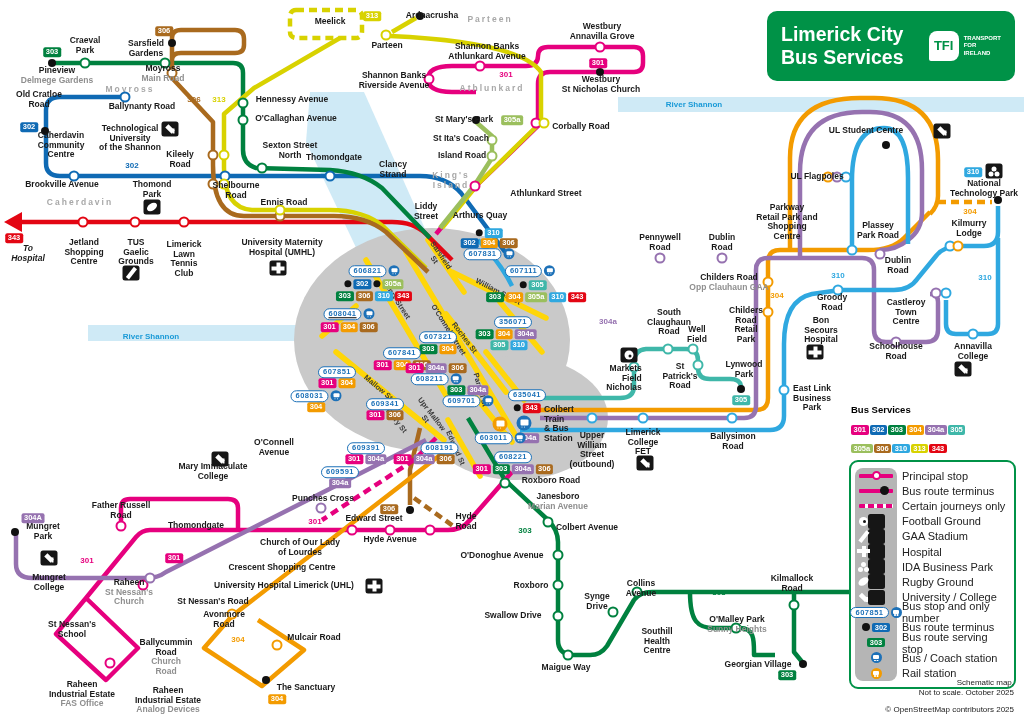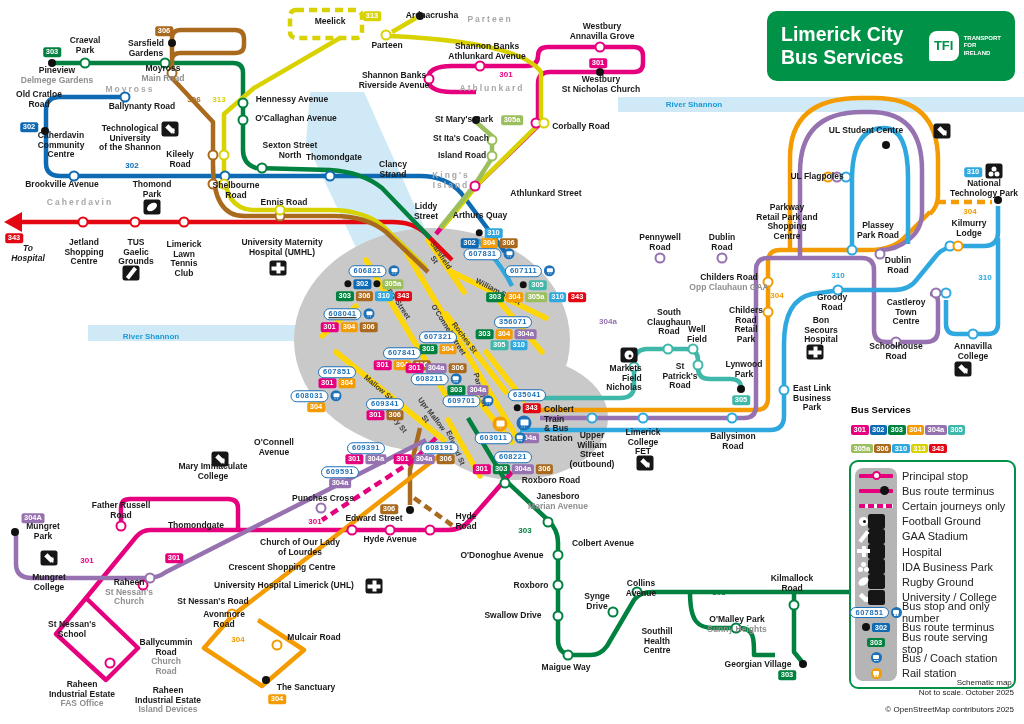--- a/index.html
+++ b/index.html
@@ -208,21 +208,21 @@
       <div class="lbl s" style="left: 680px; top: 376px;"><span>St</span><br><span>Patrick's</span><br><span>Road</span></div>
       <div class="lbl s" style="left: 744px; top: 370px;"><span>Lynwood</span><br><span>Park</span></div>
       <div class="lbl s" style="left: 821px; top: 330px;"><span>Bon</span><br><span>Secours</span><br><span>Hospital</span></div>
       <div class="lbl s" style="left: 812px; top: 398px;"><span>East Link</span><br><span>Business</span><br><span>Park</span></div>
       <div class="lbl s" style="left: 733px; top: 442px;"><span>Ballysimon</span><br><span>Road</span></div>
       <div class="lbl s" style="left: 643px; top: 442px;"><span>Limerick</span><br><span>College</span><br><span>FET</span></div>
       <div class="lbl s" style="left: 592px; top: 450px;"><span>Upper</span><br><span>William</span><br><span>Street</span><br><span>(outbound)</span></div>
       <div class="lbl s lft" style="left: 544px; top: 424px;"><span>Colbert</span><br><span>Train</span><br><span>&amp; Bus</span><br><span>Station</span></div>
       <div class="lbl s" style="left: 551px; top: 481px;"><span>Roxboro Road</span></div>
       <div class="lbl s" style="left: 558px; top: 502px;"><span>Janesboro</span><br><span class="mut">Marian Avenue</span></div>
-      <div class="lbl s" style="left: 603px; top: 528px; margin-top: 16px;"><span>Colbert Avenue</span></div>
+      <div class="lbl s" style="left: 587px; top: 528px;"><span>Colbert Avenue</span></div>
       <div class="lbl s" style="left: 502px; top: 556px;"><span>O'Donoghue Avenue</span></div>
       <div class="lbl s" style="left: 531px; top: 586px;"><span>Roxboro</span></div>
       <div class="lbl s" style="left: 513px; top: 616px;"><span>Swallow Drive</span></div>
       <div class="lbl s" style="left: 597px; top: 602px;"><span>Synge</span><br><span>Drive</span></div>
       <div class="lbl s" style="left: 566px; top: 668px;"><span>Maigue Way</span></div>
       <div class="lbl s" style="left: 641px; top: 589px;"><span>Collins</span><br><span>Avenue</span></div>
       <div class="lbl s" style="left: 657px; top: 641px;"><span>Southill</span><br><span>Health</span><br><span>Centre</span></div>
       <div class="lbl s" style="left: 737px; top: 625px;"><span>O'Malley Park</span><br><span class="mut">Sunny Heights</span></div>
       <div class="lbl s" style="left: 792px; top: 584px;"><span>Kilmallock</span><br><span>Road</span></div>
       <div class="lbl s" style="left: 758px; top: 665px;"><span>Georgian Village</span></div>
@@ -239,21 +239,21 @@
       <div class="lbl s" style="left: 196px; top: 526px;"><span>Thomondgate</span></div>
       <div class="lbl s" style="left: 121px; top: 511px;"><span>Father Russell</span><br><span>Road</span></div>
       <div class="lbl s" style="left: 43px; top: 532px;"><span>Mungret</span><br><span>Park</span></div>
       <div class="lbl s" style="left: 49px; top: 583px;"><span>Mungret</span><br><span>College</span></div>
       <div class="lbl s" style="left: 72px; top: 630px;"><span>St Nessan's</span><br><span>School</span></div>
       <div class="lbl s" style="left: 224px; top: 620px;"><span>Avonmore</span><br><span>Road</span></div>
       <div class="lbl s" style="left: 166px; top: 657px;"><span>Ballycummin</span><br><span>Road</span><br><span class="mut">Church</span><br><span class="mut">Road</span></div>
       <div class="lbl s" style="left: 314px; top: 638px;"><span>Mulcair Road</span></div>
       <div class="lbl s" style="left: 306px; top: 688px;"><span>The Sanctuary</span></div>
       <div class="lbl s" style="left: 82px; top: 694px;"><span>Raheen</span><br><span>Industrial Estate</span><br><span class="mut">FAS Office</span></div>
-      <div class="lbl s" style="left: 168px; top: 700px;"><span>Raheen</span><br><span>Industrial Estate</span><br><span class="mut">Island Devices</span></div>
+      <div class="lbl s" style="left: 168px; top: 700px;"><span>Raheen</span><br><span>Industrial Estate</span><br><span class="mut">Analog Devices</span></div>
       <div class="lbl s" style="left: 129px; top: 592px;"><span>Raheen</span><br><span class="mut">St Nessan's</span><br><span class="mut">Church</span></div>
       <div class="lbl a" style="left: 130px; top: 90px;"><span>Moyross</span></div>
       <div class="lbl a" style="left: 80px; top: 203px;"><span>Caherdavin</span></div>
       <div class="lbl a" style="left: 490px; top: 20px;"><span>Parteen</span></div>
       <div class="lbl a" style="left: 492px; top: 89px;"><span>Athlunkard</span></div>
       <div class="lbl a" style="left: 451px; top: 181px;"><span>King's</span><br><span>Island</span></div>
       <div class="lbl r" style="left: 694px; top: 105px;"><span>River Shannon</span></div>
       <div class="lbl r" style="left: 151px; top: 337px;"><span>River Shannon</span></div>
       <div class="lbl rl" style="color: rgb(15, 106, 180); left: 132px; top: 166px;"><span>302</span></div>
       <div class="lbl rl" style="color: rgb(169, 106, 30); left: 194px; top: 100px;"><span>306</span></div>

